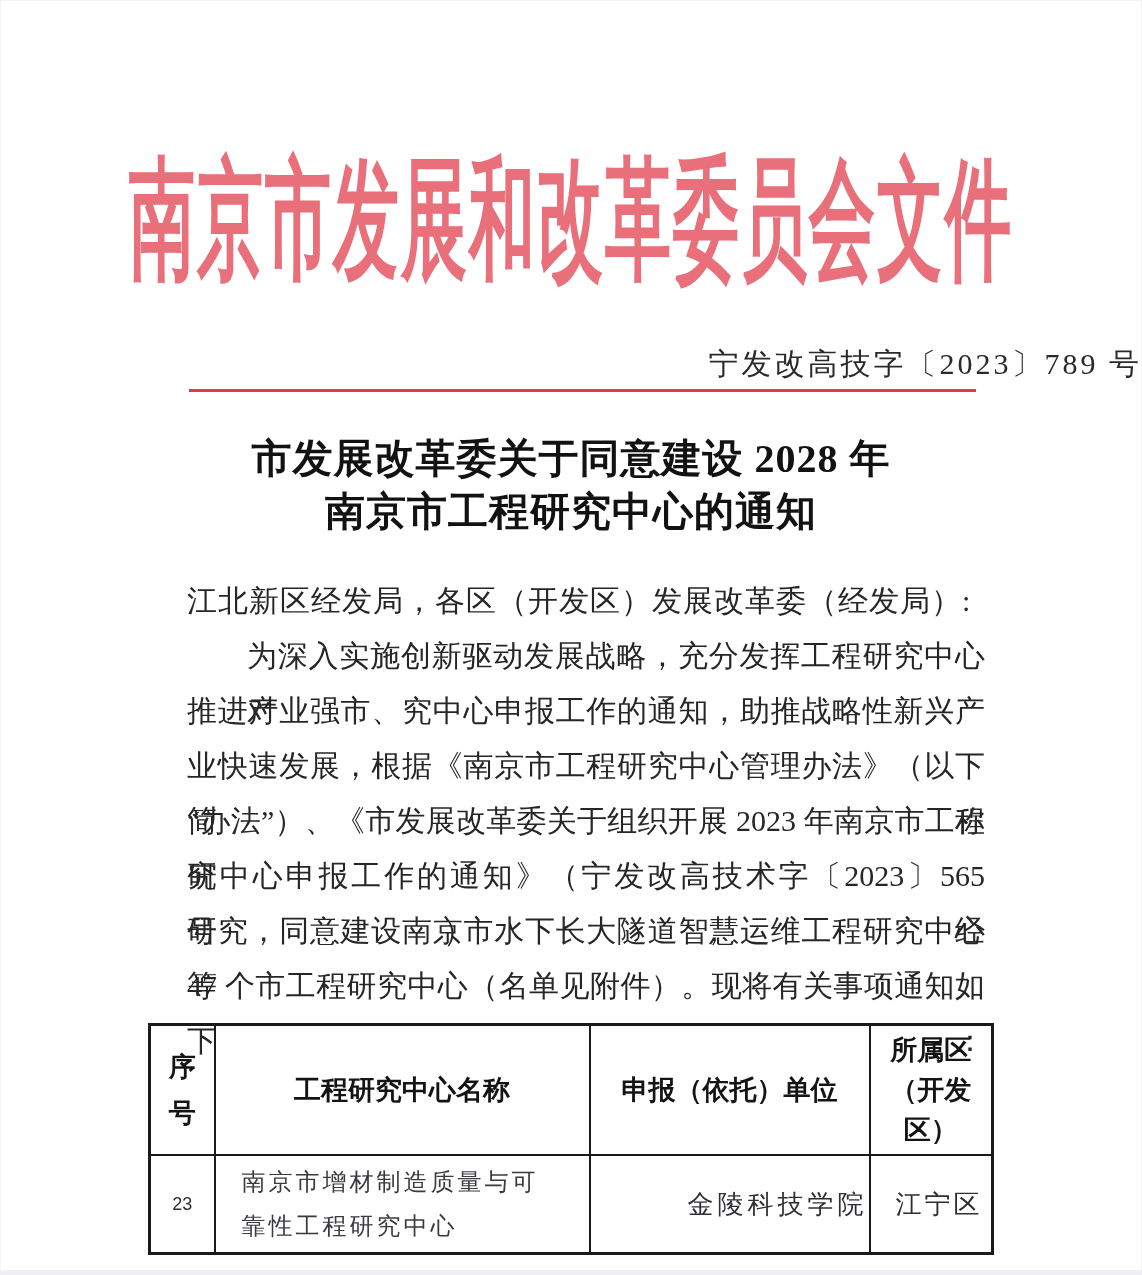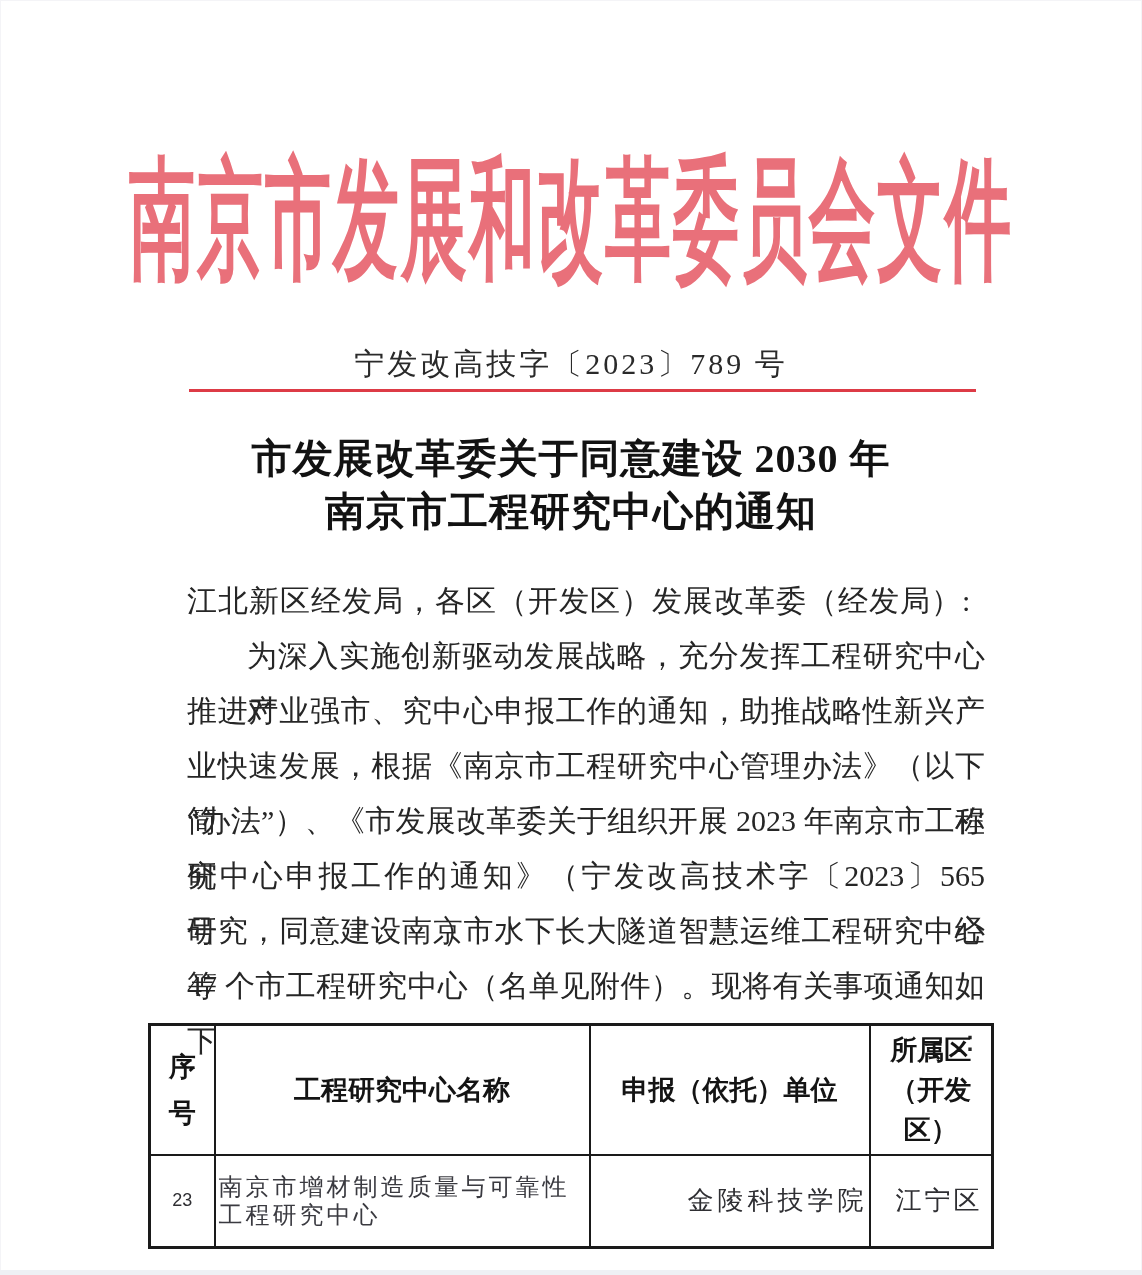--- a/index.html
+++ b/index.html
@@ -29,21 +29,21 @@
     display:flex;align-items:center;justify-content:center;
   }
   .agency-title{
     font-size:66px;font-weight:bold;white-space:nowrap;
     letter-spacing:2px;color:var(--header-red);
     transform:scaleY(2.0);transform-origin:center center;
   }
   
   .doc-number{
     position:absolute;top:344px;left:0;width:100%;
-    text-align:center;font-size:30px;letter-spacing:3px;color:#2a2a2a;
+    text-align:right;font-size:30px;letter-spacing:3px;color:#2a2a2a;
   }
   
   .red-line{
     position:absolute;top:389px;left:189px;width:787px;height:3px;
     background:var(--divider-red);
   }
   
   .notice-title{
     position:absolute;top:432px;left:0;width:100%;
     text-align:center;font-weight:bold;color:#121212;
@@ -69,22 +69,22 @@
   .doc-table{border-width:3px;border-radius:27px;}
   .doc-table th{
     font-size:27px;font-weight:bold;text-align:center;
     vertical-align:middle;padding:4px 6px;line-height:40px;color:#141414;
   }
   .doc-table .hrow{height:118px;}
   .doc-table .brow{height:92px;}
   .serial-stack{width:1.2em;margin:0 auto;line-height:46px;word-break:break-all;}
   .td-serial{text-align:center;font-size:18px;vertical-align:middle;}
   .td-name{
-    font-size:24px;letter-spacing:3px;line-height:28px;
-    padding:4px 3px;vertical-align:middle;text-align:left;color:#3a3a40;
+    font-size:24px;letter-spacing:3px;line-height:44px;
+    padding:4px 26px;vertical-align:middle;text-align:left;color:#3a3a40;
   }
   .td-unit{font-size:26px;letter-spacing:4px;padding-left:2px;text-align:right;vertical-align:middle;}
   .td-district{font-size:26px;letter-spacing:3px;padding-left:25px;text-align:left;vertical-align:middle;}
   .col-serial{width:65px;}
   .col-name{width:375px;}
   .col-unit{width:280px;}
   .col-district{width:123px;}
 </style>
 </head>
 <body>
@@ -93,21 +93,21 @@
 
   <div class="agency-header">
     <div class="agency-title">南京市发展和改革委员会文件</div>
   </div>
 
   <div class="doc-number">宁发改高技字〔2023〕789 号</div>
 
   <div class="red-line"></div>
 
   <div class="notice-title">
-    <div>市发展改革委关于同意建设 2030 年</div>
+    <div>市发展改革委关于同意建设 2028 年</div>
     <div>南京市工程研究中心的通知</div>
   </div>
 
   <div class="body-text">
     <div class="bline salutation">江北新区经发局，各区（开发区）发展改革委（经发局）:</div>
     <div class="bline just indent">为深入实施创新驱动发展战略，充分发挥工程研究中心对</div>
     <div class="bline just">推进产业强市、究中心申报工作的通知，助推战略性新兴产</div>
     <div class="bline just">业快速发展，根据《南京市工程研究中心管理办法》（以下简称</div>
     <div class="bline just">“办法”）、《市发展改革委关于组织开展 2023 年南京市工程研</div>
     <div class="bline just">究中心申报工作的通知》（宁发改高技术字〔2023〕565 号），经</div>

